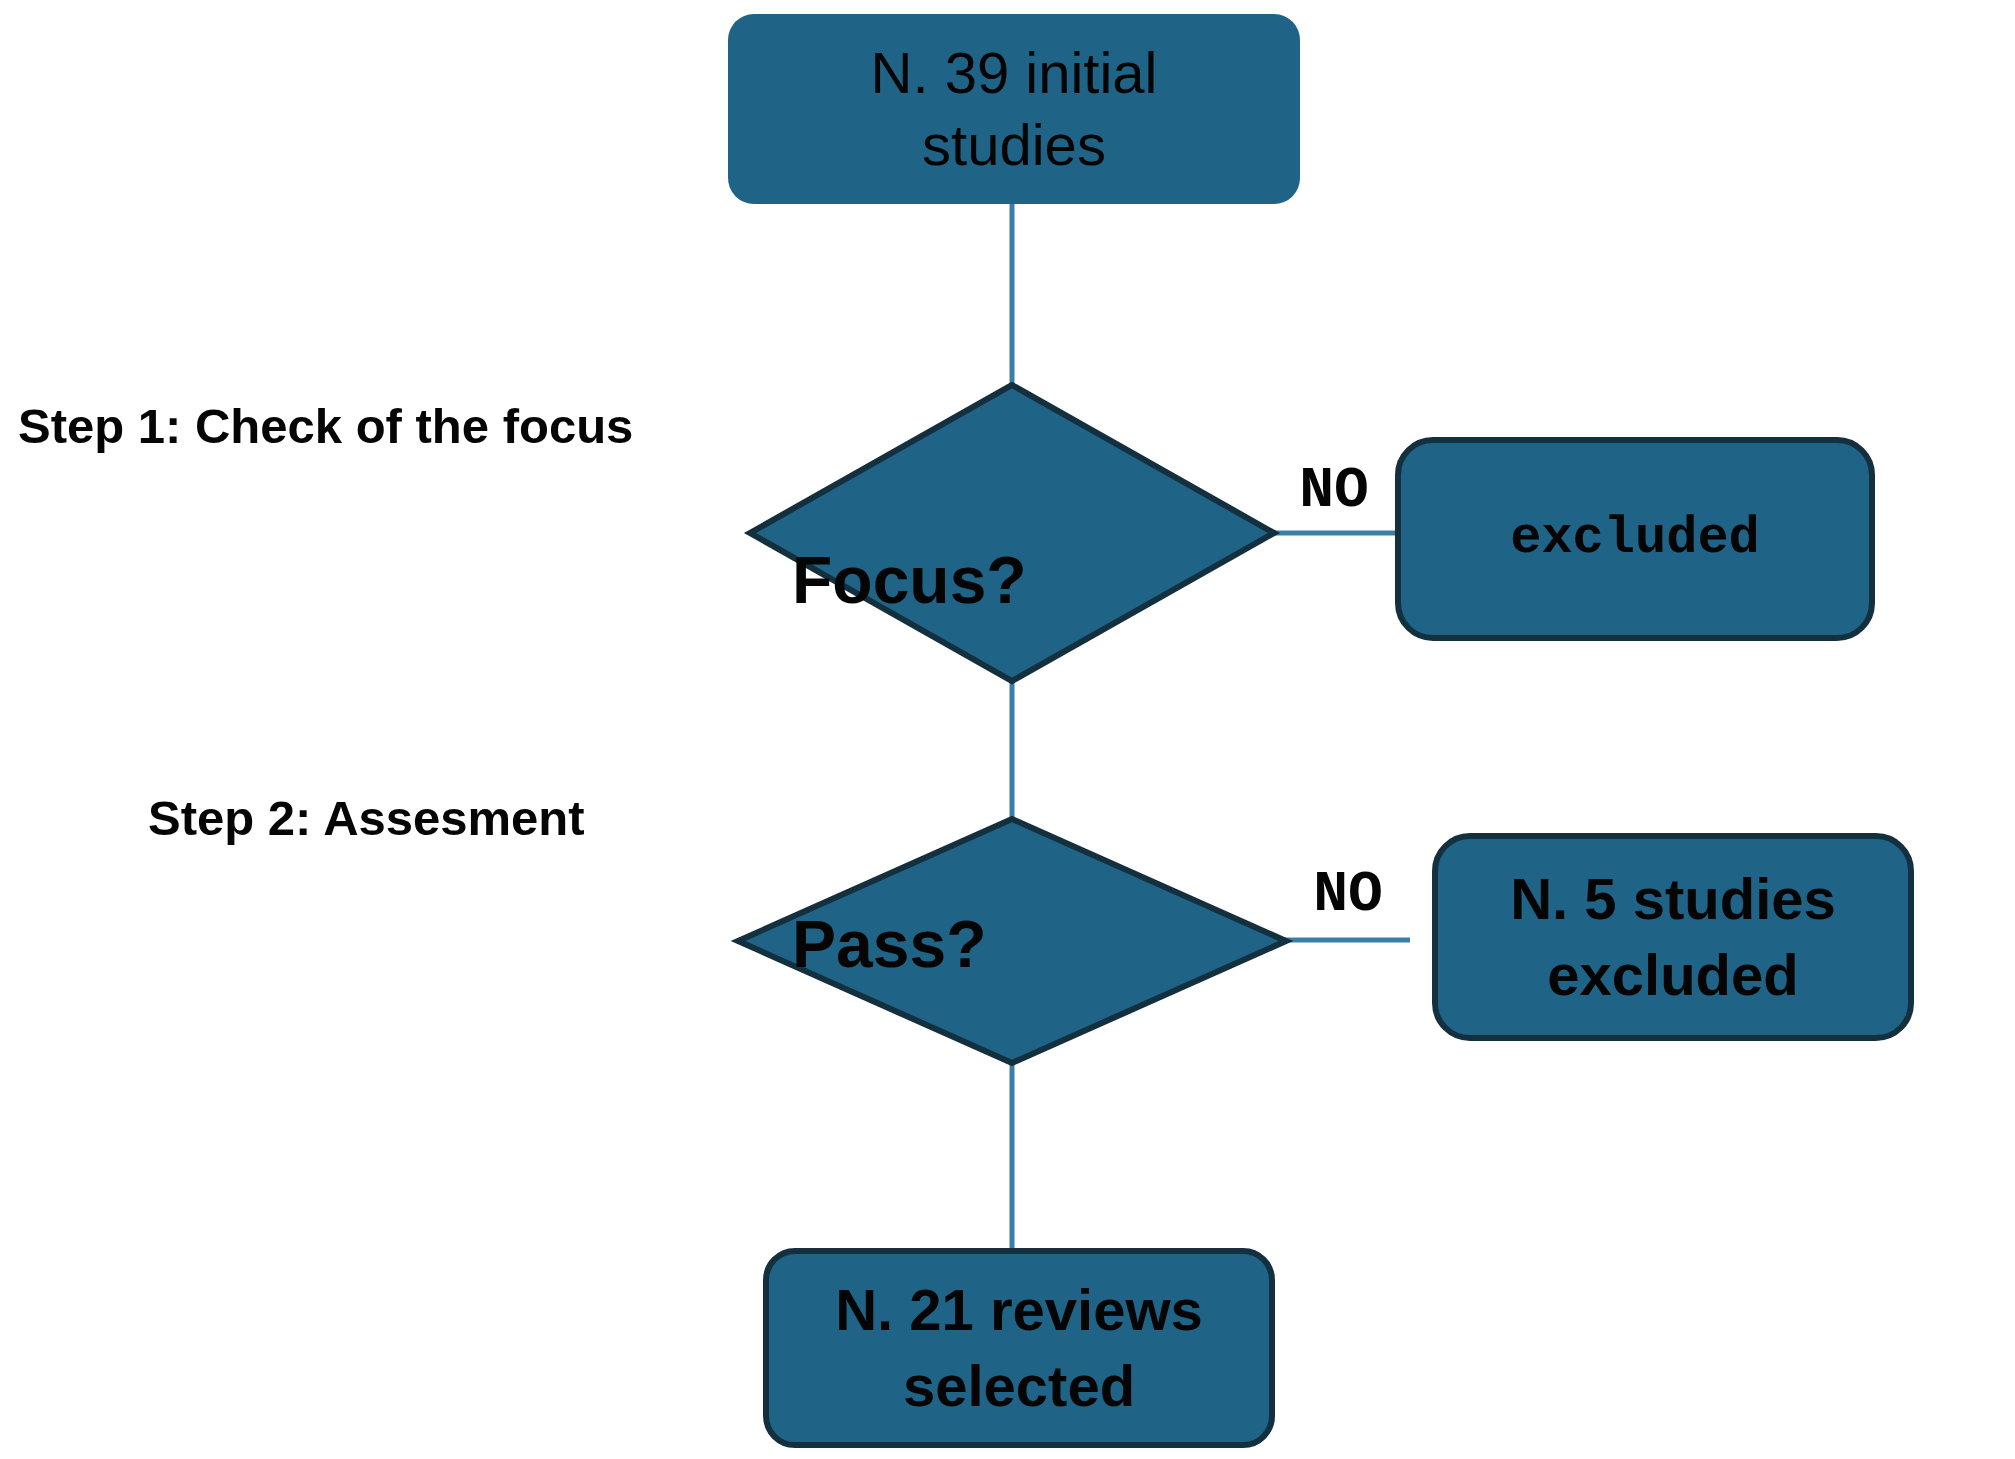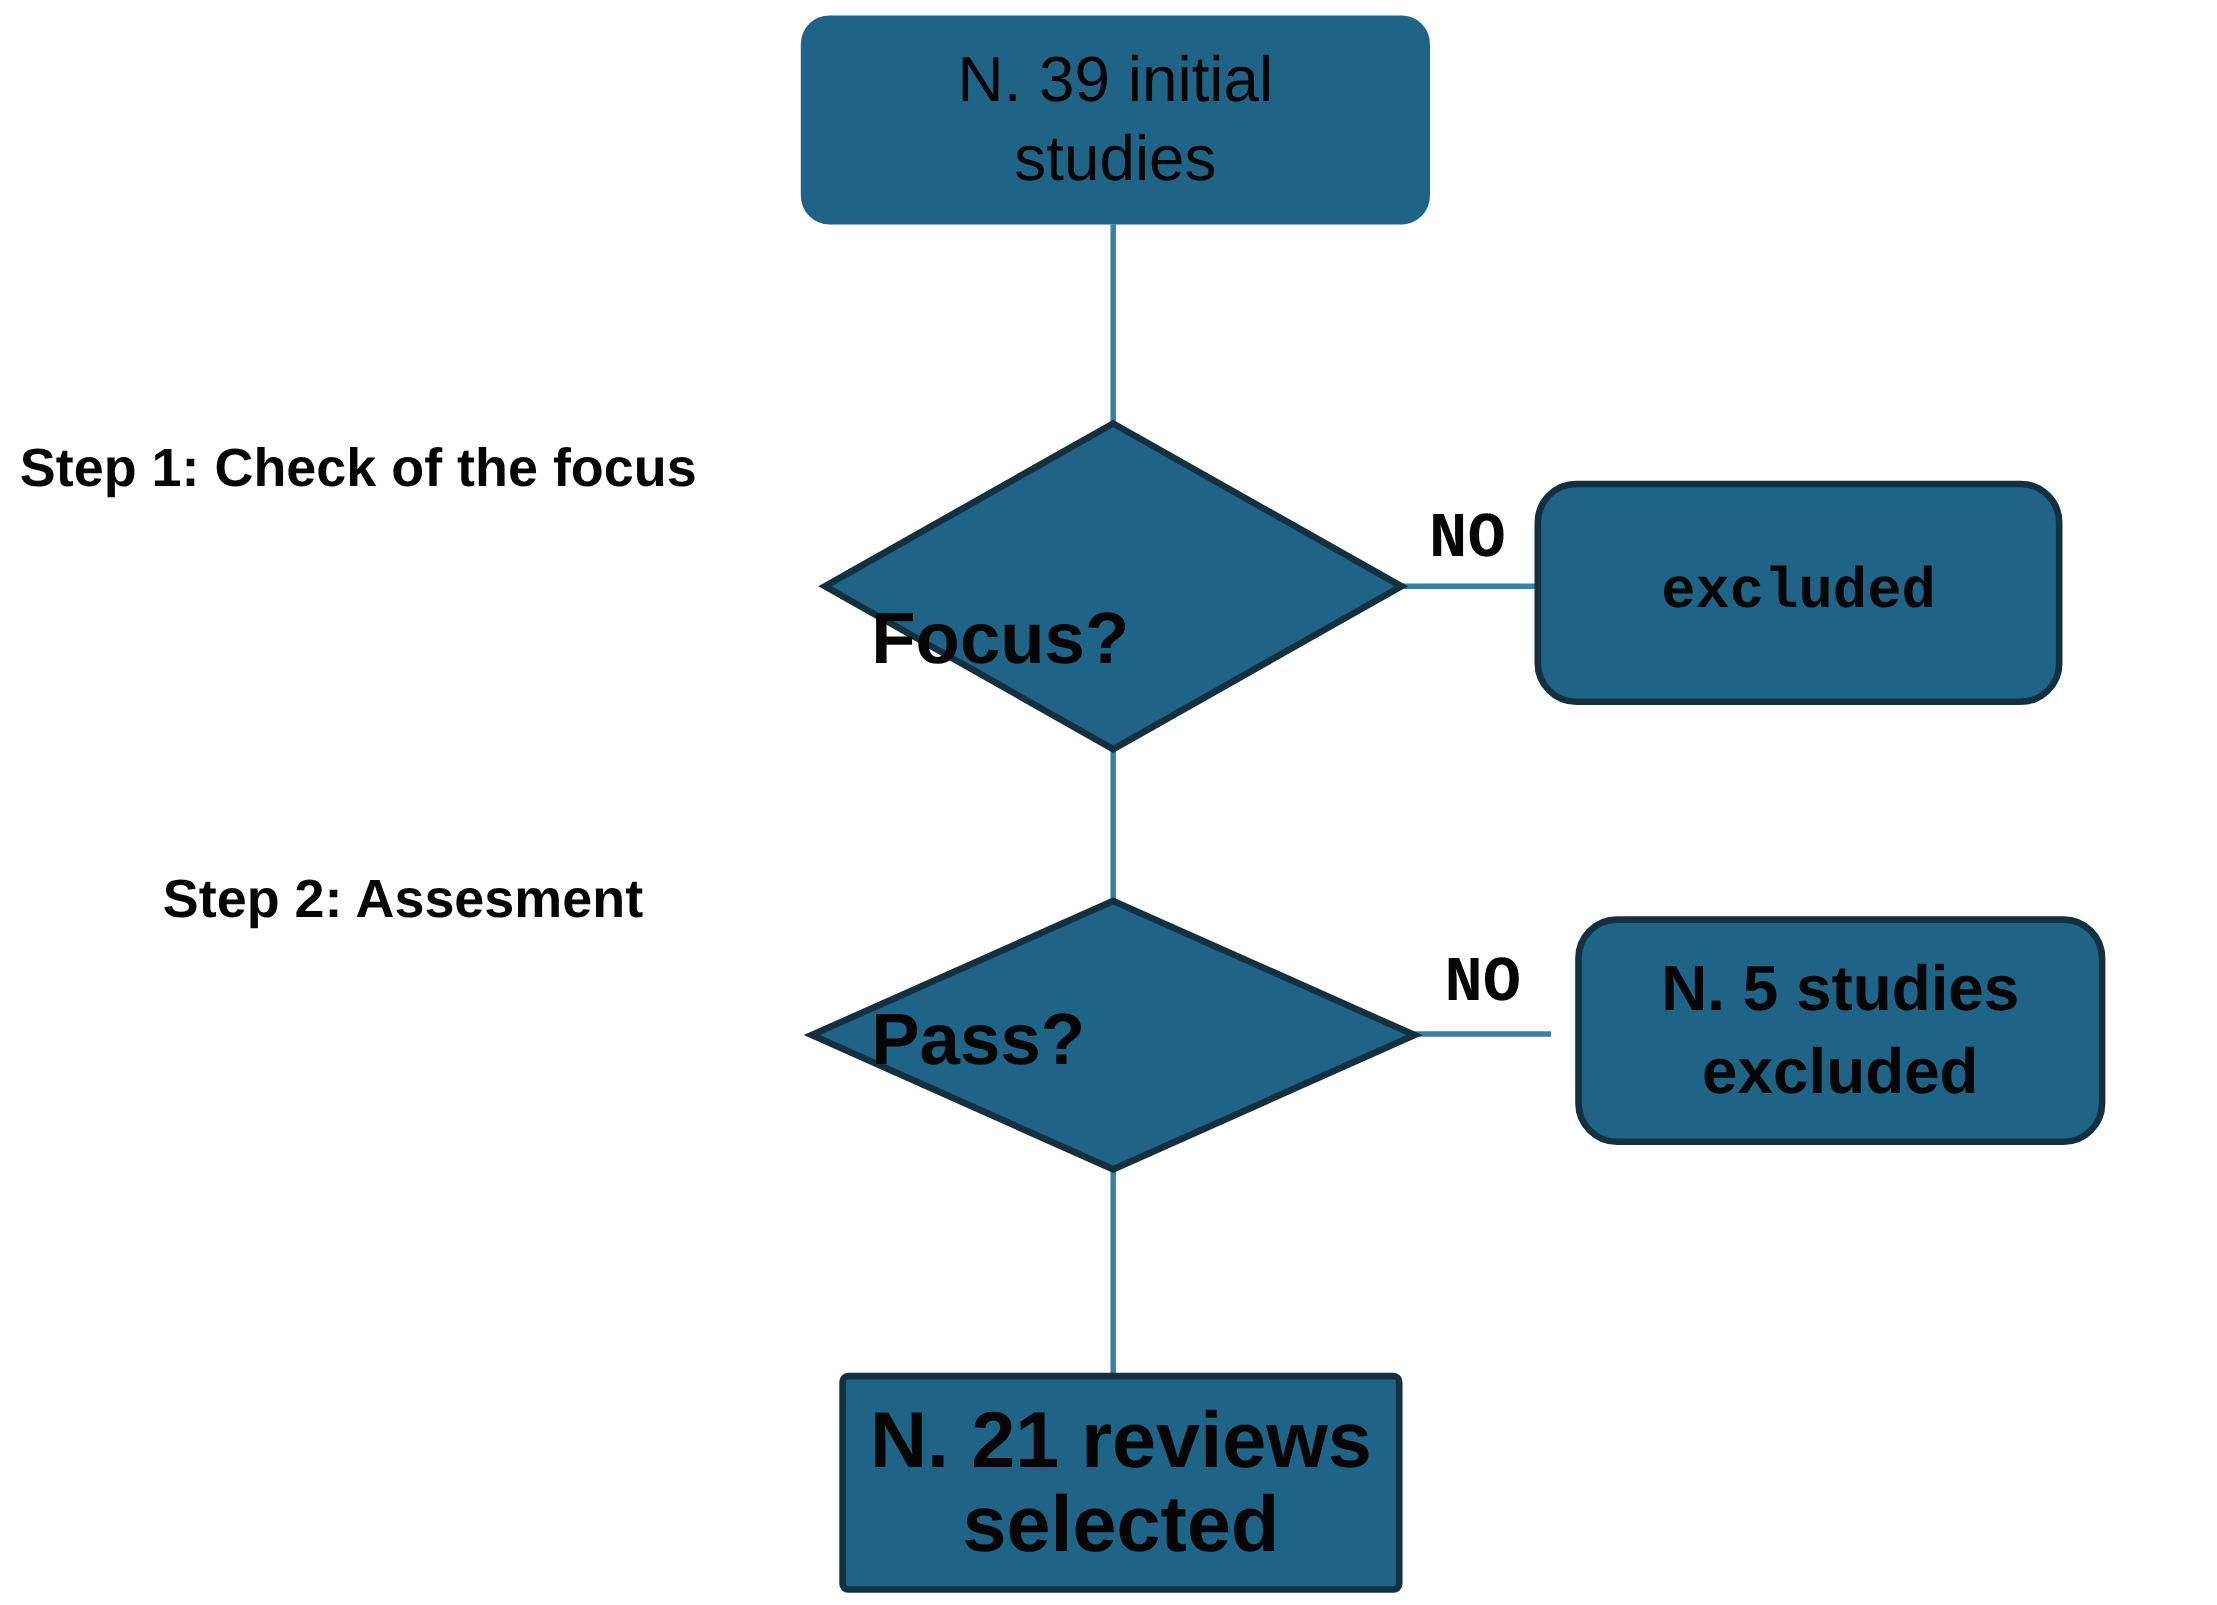--- a/index.html
+++ b/index.html
@@ -57,22 +57,22 @@
     border: 6px solid #14303F;
     border-radius: 38px;
     font-size: 58px;
     font-weight: 700;
     line-height: 76px;
   }
   .selected-node {
     left: 763px; top: 1248px;
     width: 500px; height: 188px;
     border: 6px solid #14303F;
-    border-radius: 8px;
-    font-size: 72px;
+    border-radius: 32px;
+    font-size: 58px;
     font-weight: 700;
     line-height: 76px;
   }
   .diamond-label {
     position: absolute;
     width: 440px;
     text-align: left;
     font-size: 66px;
     font-weight: 700;
     color: #050505;

